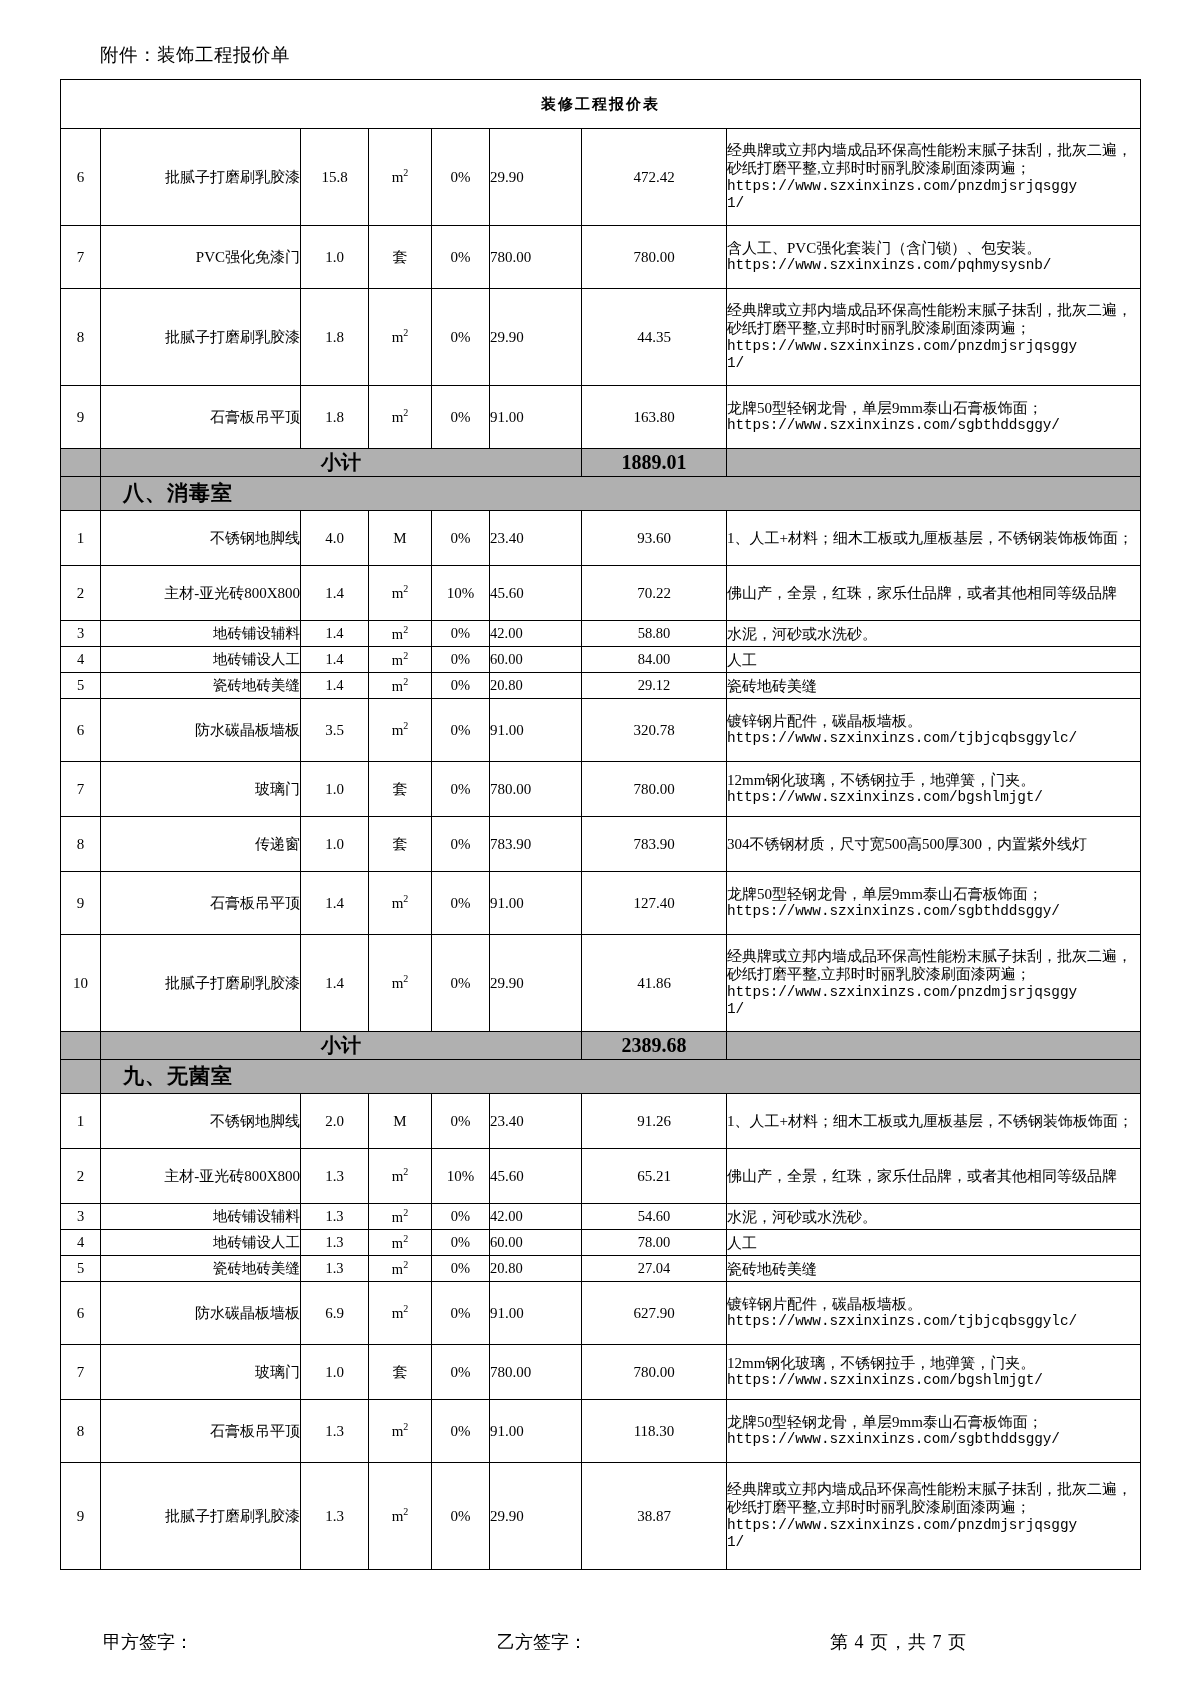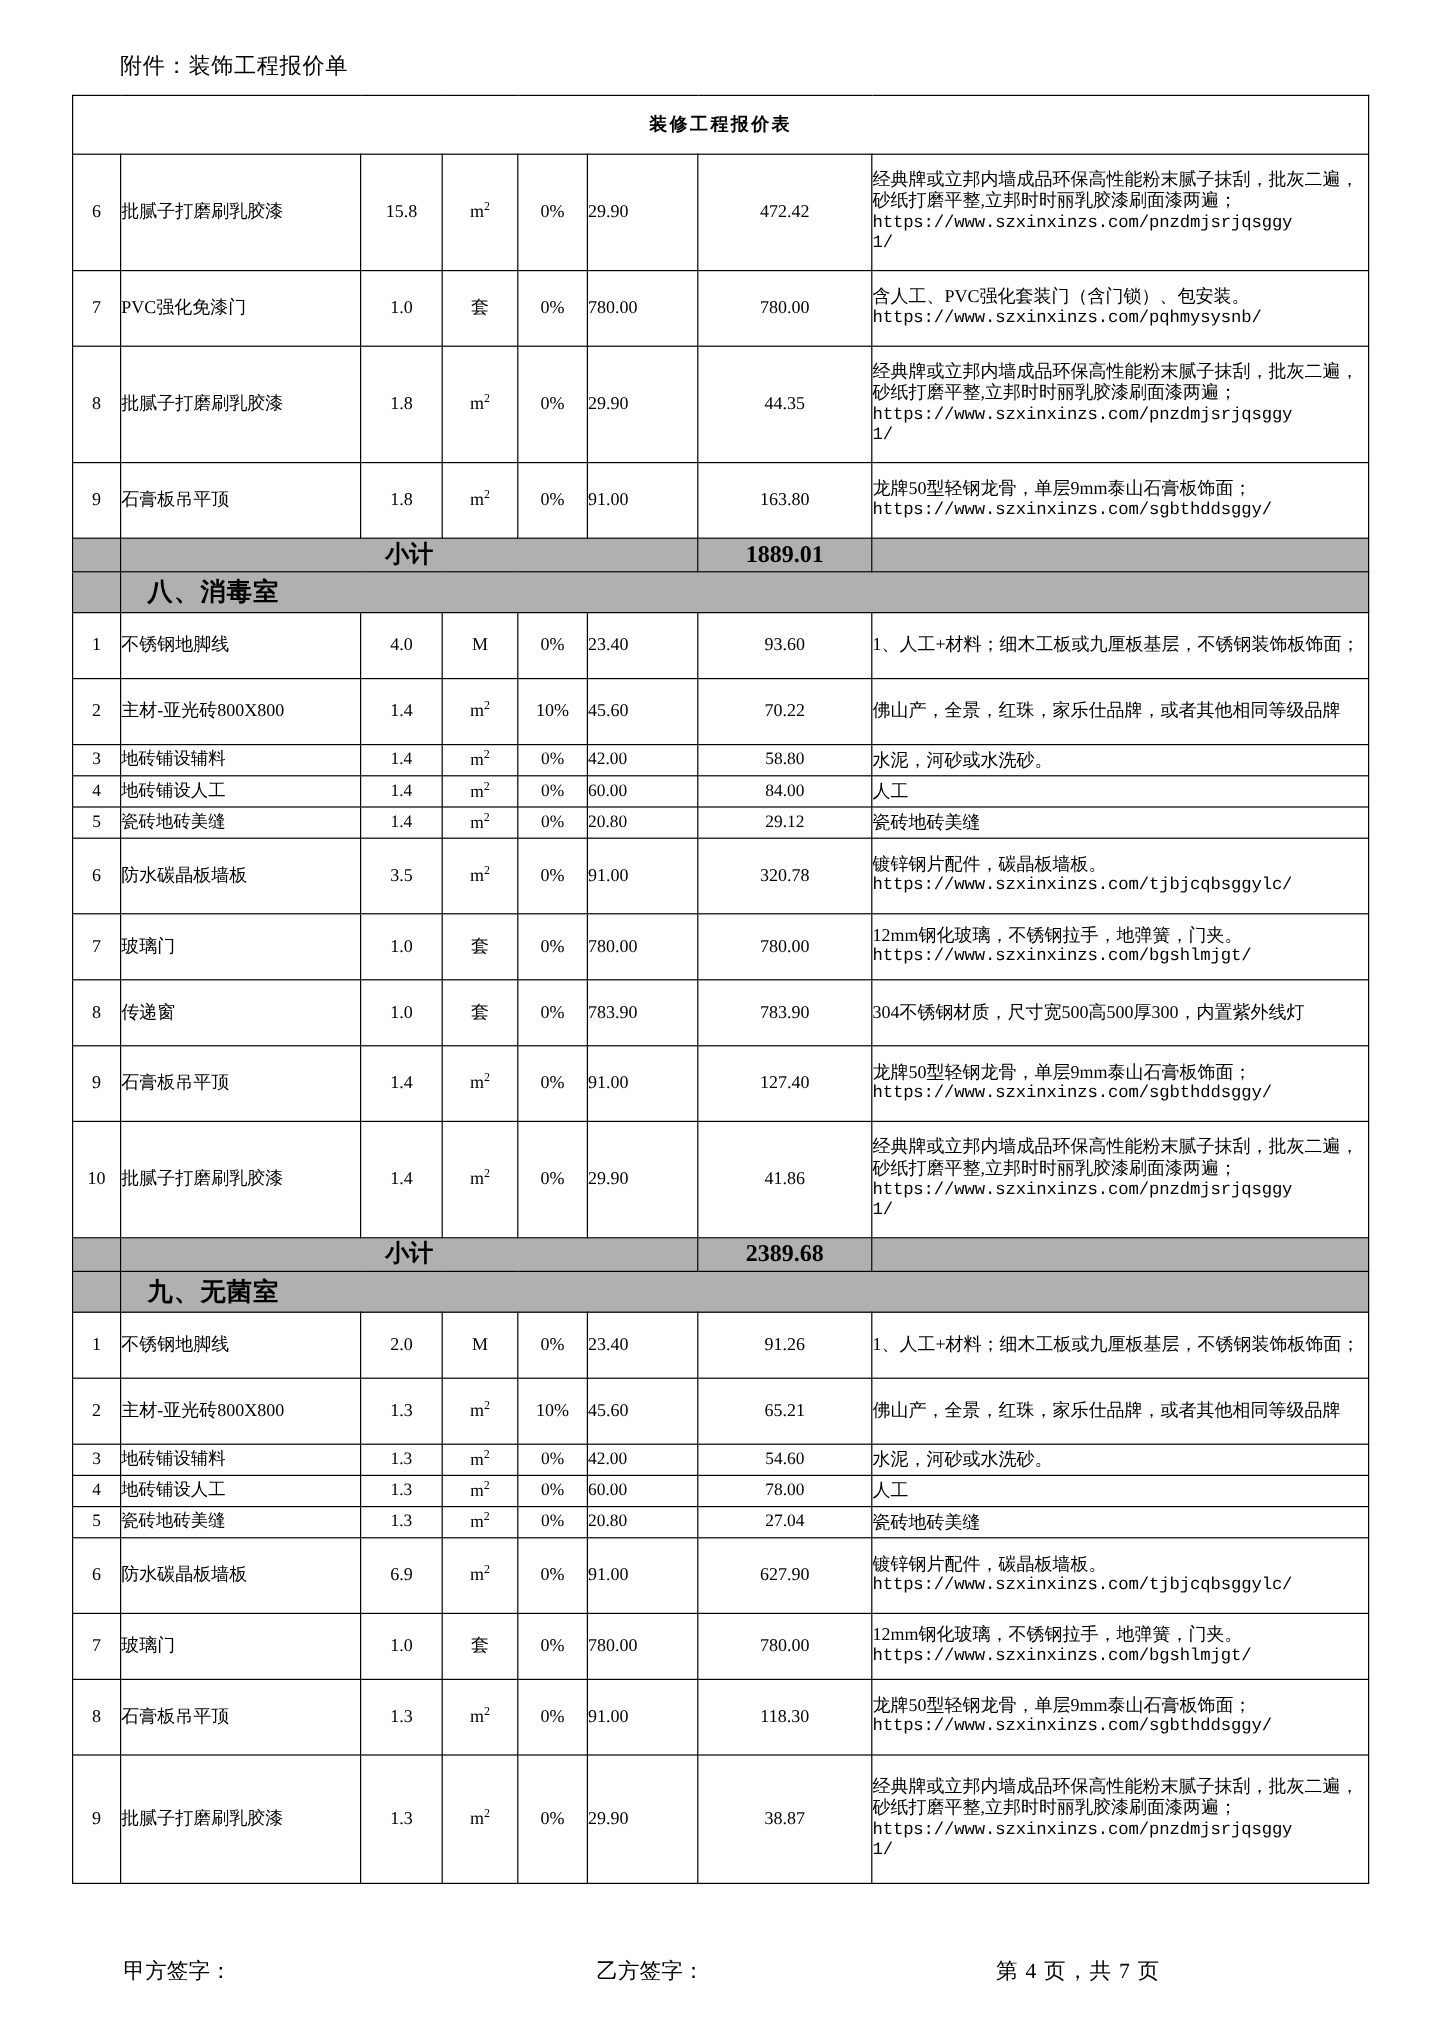--- a/index.html
+++ b/index.html
@@ -58,21 +58,21 @@
   col.c-idx   { width: 40px; }
   col.c-name  { width: 200px; }
   col.c-qty   { width: 68px; }
   col.c-unit  { width: 63px; }
   col.c-rate  { width: 58px; }
   col.c-price { width: 92px; }
   col.c-amt   { width: 145px; }
   col.c-note  { width: 414px; }
 
   td.idx   { text-align: center; }
-  td.name  { text-align: left; padding: 0 3px; margin-top: 35px; }
+  td.name  { text-align: right; padding: 0 3px; margin-top: 35px; }
   td.qty   { text-align: center; }
   td.unit  { text-align: center; }
   td.rate  { text-align: center; }
   td.price { text-align: left; }
   td.amt   { text-align: center; }
   td.note  {
     text-align: left;
     padding: 2px 4px 0 6px;
     vertical-align: top;
     overflow: hidden;

